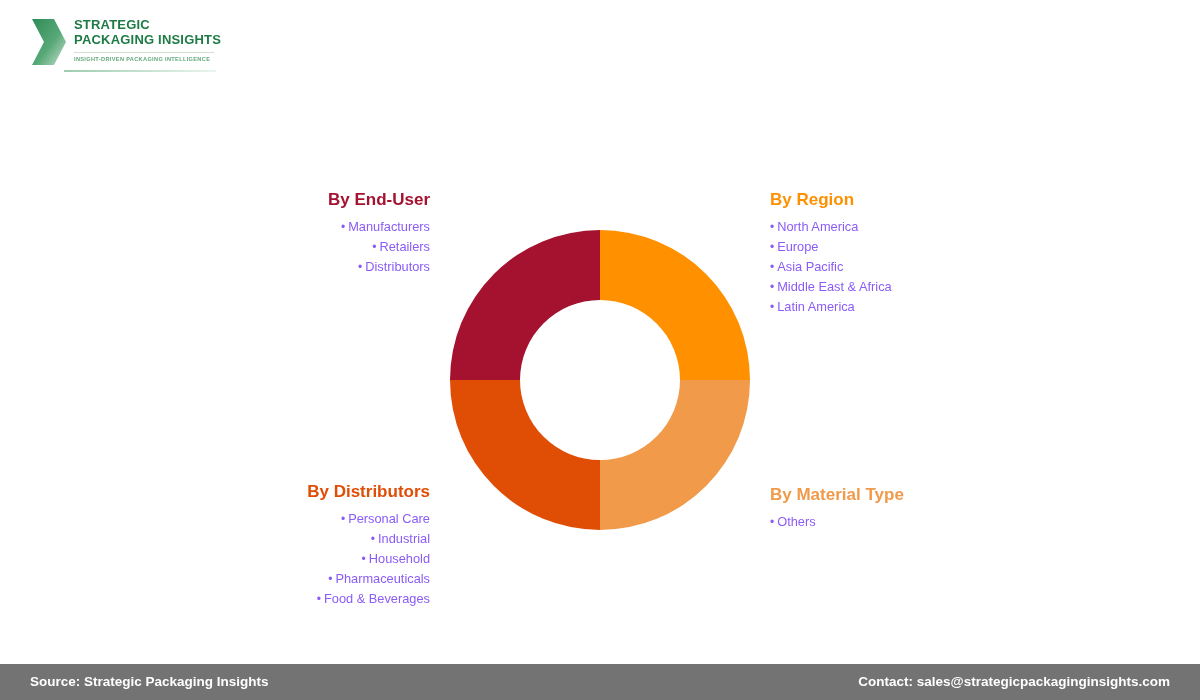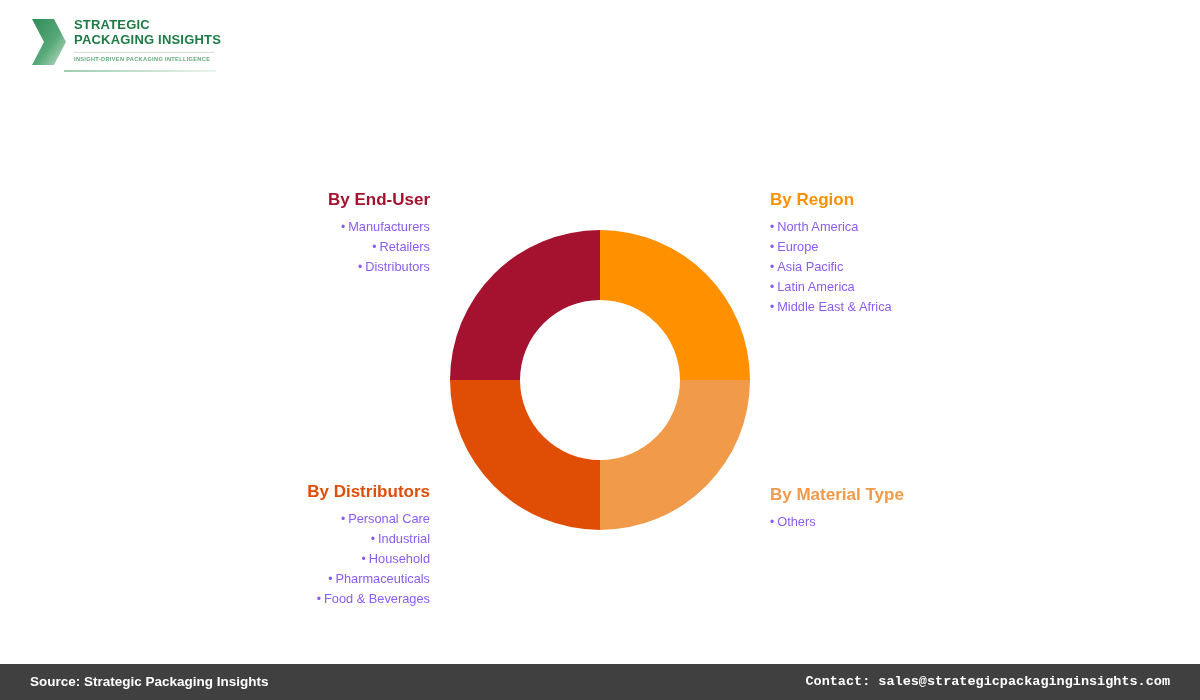--- a/index.html
+++ b/index.html
@@ -139,42 +139,42 @@
   #seg-application{ left: 190px; top: 482px; width: 240px; }
   #seg-material   { left: 770px; top: 485px; width: 280px; }
 
   
   #footer {
     position: absolute;
     left: 0;
     bottom: 0;
     width: 1200px;
     height: 36px;
-    background: #404040;
+    background: #737373;
     color: #ffffff;
   }
   #footer-source {
     position: absolute;
     left: 30px;
     top: 0;
     height: 36px;
     line-height: 36px;
     font-family: "Liberation Sans", sans-serif;
     font-size: 13.5px;
     font-weight: bold;
     color: #ffffff;
     white-space: nowrap;
   }
   #footer-contact {
     position: absolute;
     right: 30px;
     top: 0;
     height: 36px;
     line-height: 36px;
-    font-family: Liberation Mono, monospace;
+    font-family: Liberation Sans, sans-serif;
     font-size: 13.5px;
     font-weight: bold;
     color: #ffffff;
     white-space: nowrap;
   }
 </style>
 </head>
 <body>
 
 <div id="header">
@@ -223,22 +223,22 @@
     <li><span class="bullet">•</span><span>Distributors</span></li>
   </ul>
 </div>
 
 <div class="seg-block align-left" id="seg-region">
   <div class="seg-title" style="color:#FF9000">By Region</div>
   <ul class="seg-list">
     <li><span class="bullet">•</span><span>North America</span></li>
     <li><span class="bullet">•</span><span>Europe</span></li>
     <li><span class="bullet">•</span><span>Asia Pacific</span></li>
+    <li><span class="bullet">•</span><span>Middle East &amp; Africa</span></li>
     <li><span class="bullet">•</span><span>Latin America</span></li>
-    <li><span class="bullet">•</span><span>Middle East &amp; Africa</span></li>
   </ul>
 </div>
 
 <div class="seg-block align-right" id="seg-application">
   <div class="seg-title" style="color:#E04E06">By Distributors</div>
   <ul class="seg-list">
     <li><span class="bullet">•</span><span>Personal Care</span></li>
     <li><span class="bullet">•</span><span>Industrial</span></li>
     <li><span class="bullet">•</span><span>Household</span></li>
     <li><span class="bullet">•</span><span>Pharmaceuticals</span></li>

